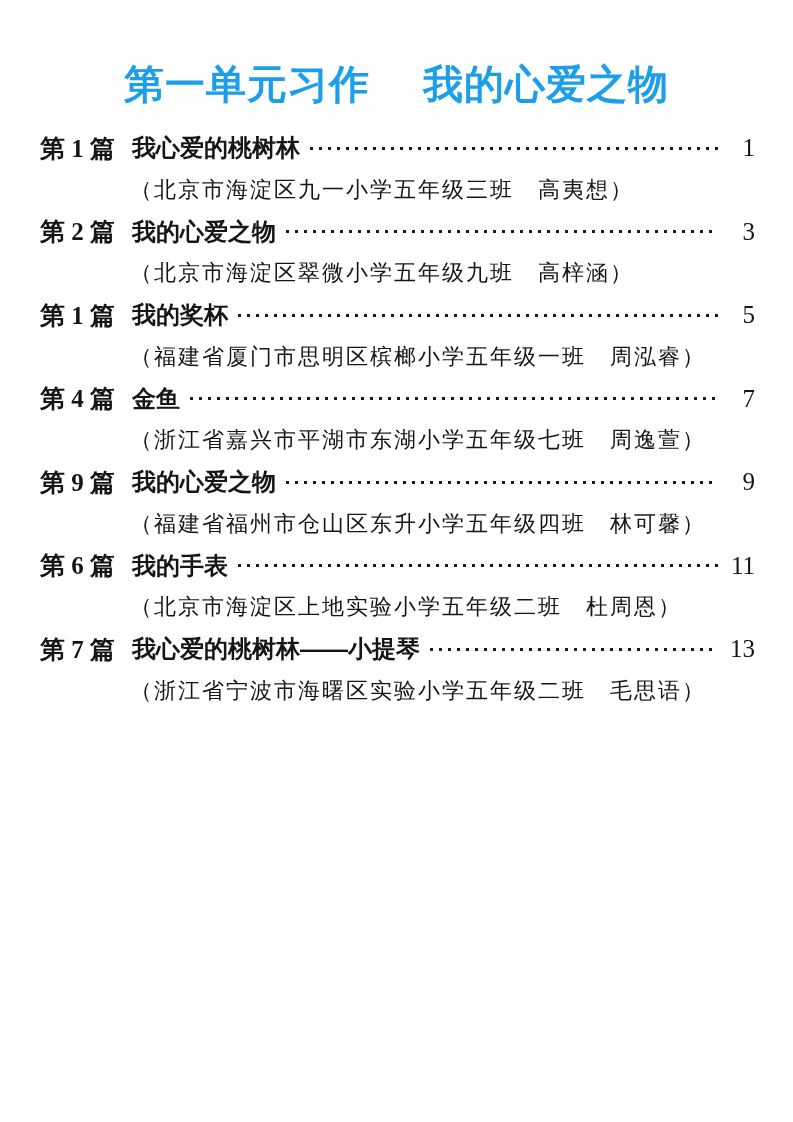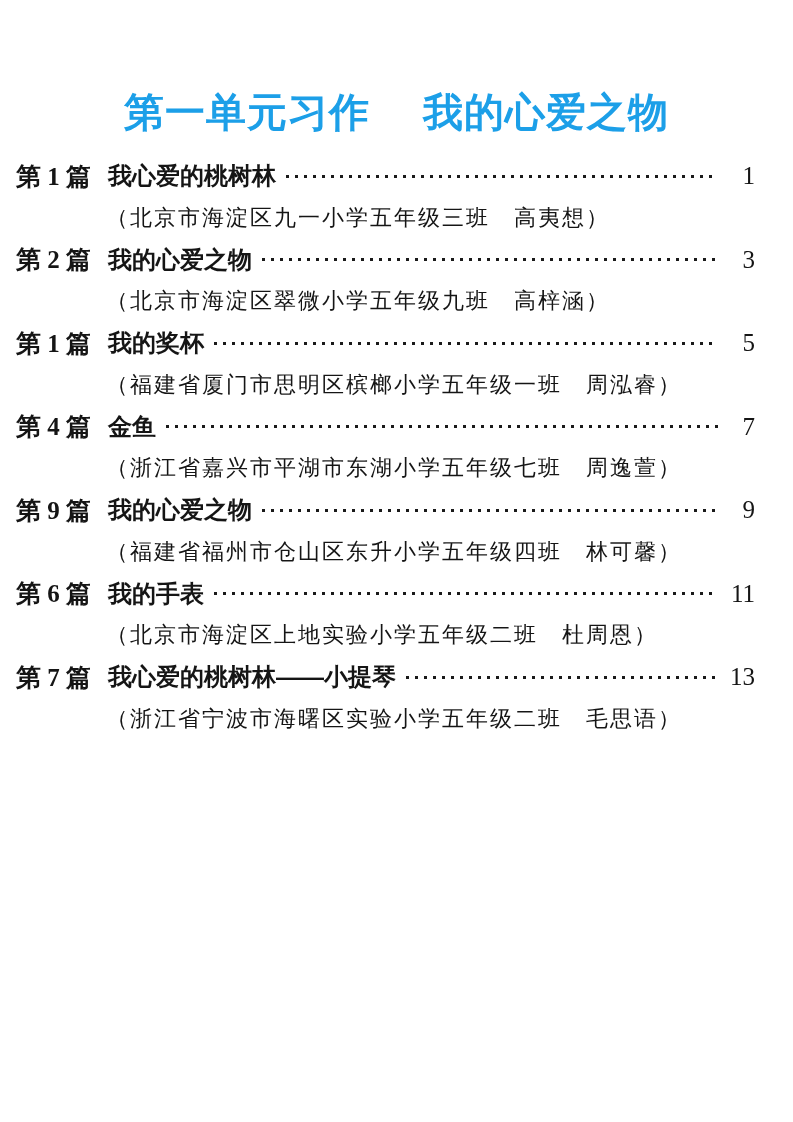--- a/index.html
+++ b/index.html
@@ -15,32 +15,32 @@
     color: #151515;
     overflow: hidden;
   }
   .page {
     position: relative;
     width: 793px;
     height: 1122px;
     background: #ffffff;
   }
   .page-title {
-    margin: 88px 0 0 0;
+    margin: 60px 0 0 0;
     text-align: center;
     font-family: "Liberation Sans", sans-serif;
     font-weight: bold;
     font-size: 40px;
     line-height: 48px;
     letter-spacing: 1px;
     white-space: pre;
   }
   .toc {
     margin-top: 20px;
-    padding: 0 38px 0 16px;
+    padding: 0 38px 0 40px;
   }
   .toc-entry {
     height: 83.5px;
   }
   .entry-row {
     display: flex;
     align-items: center;
     height: 40px;
   }
   .entry-label {

